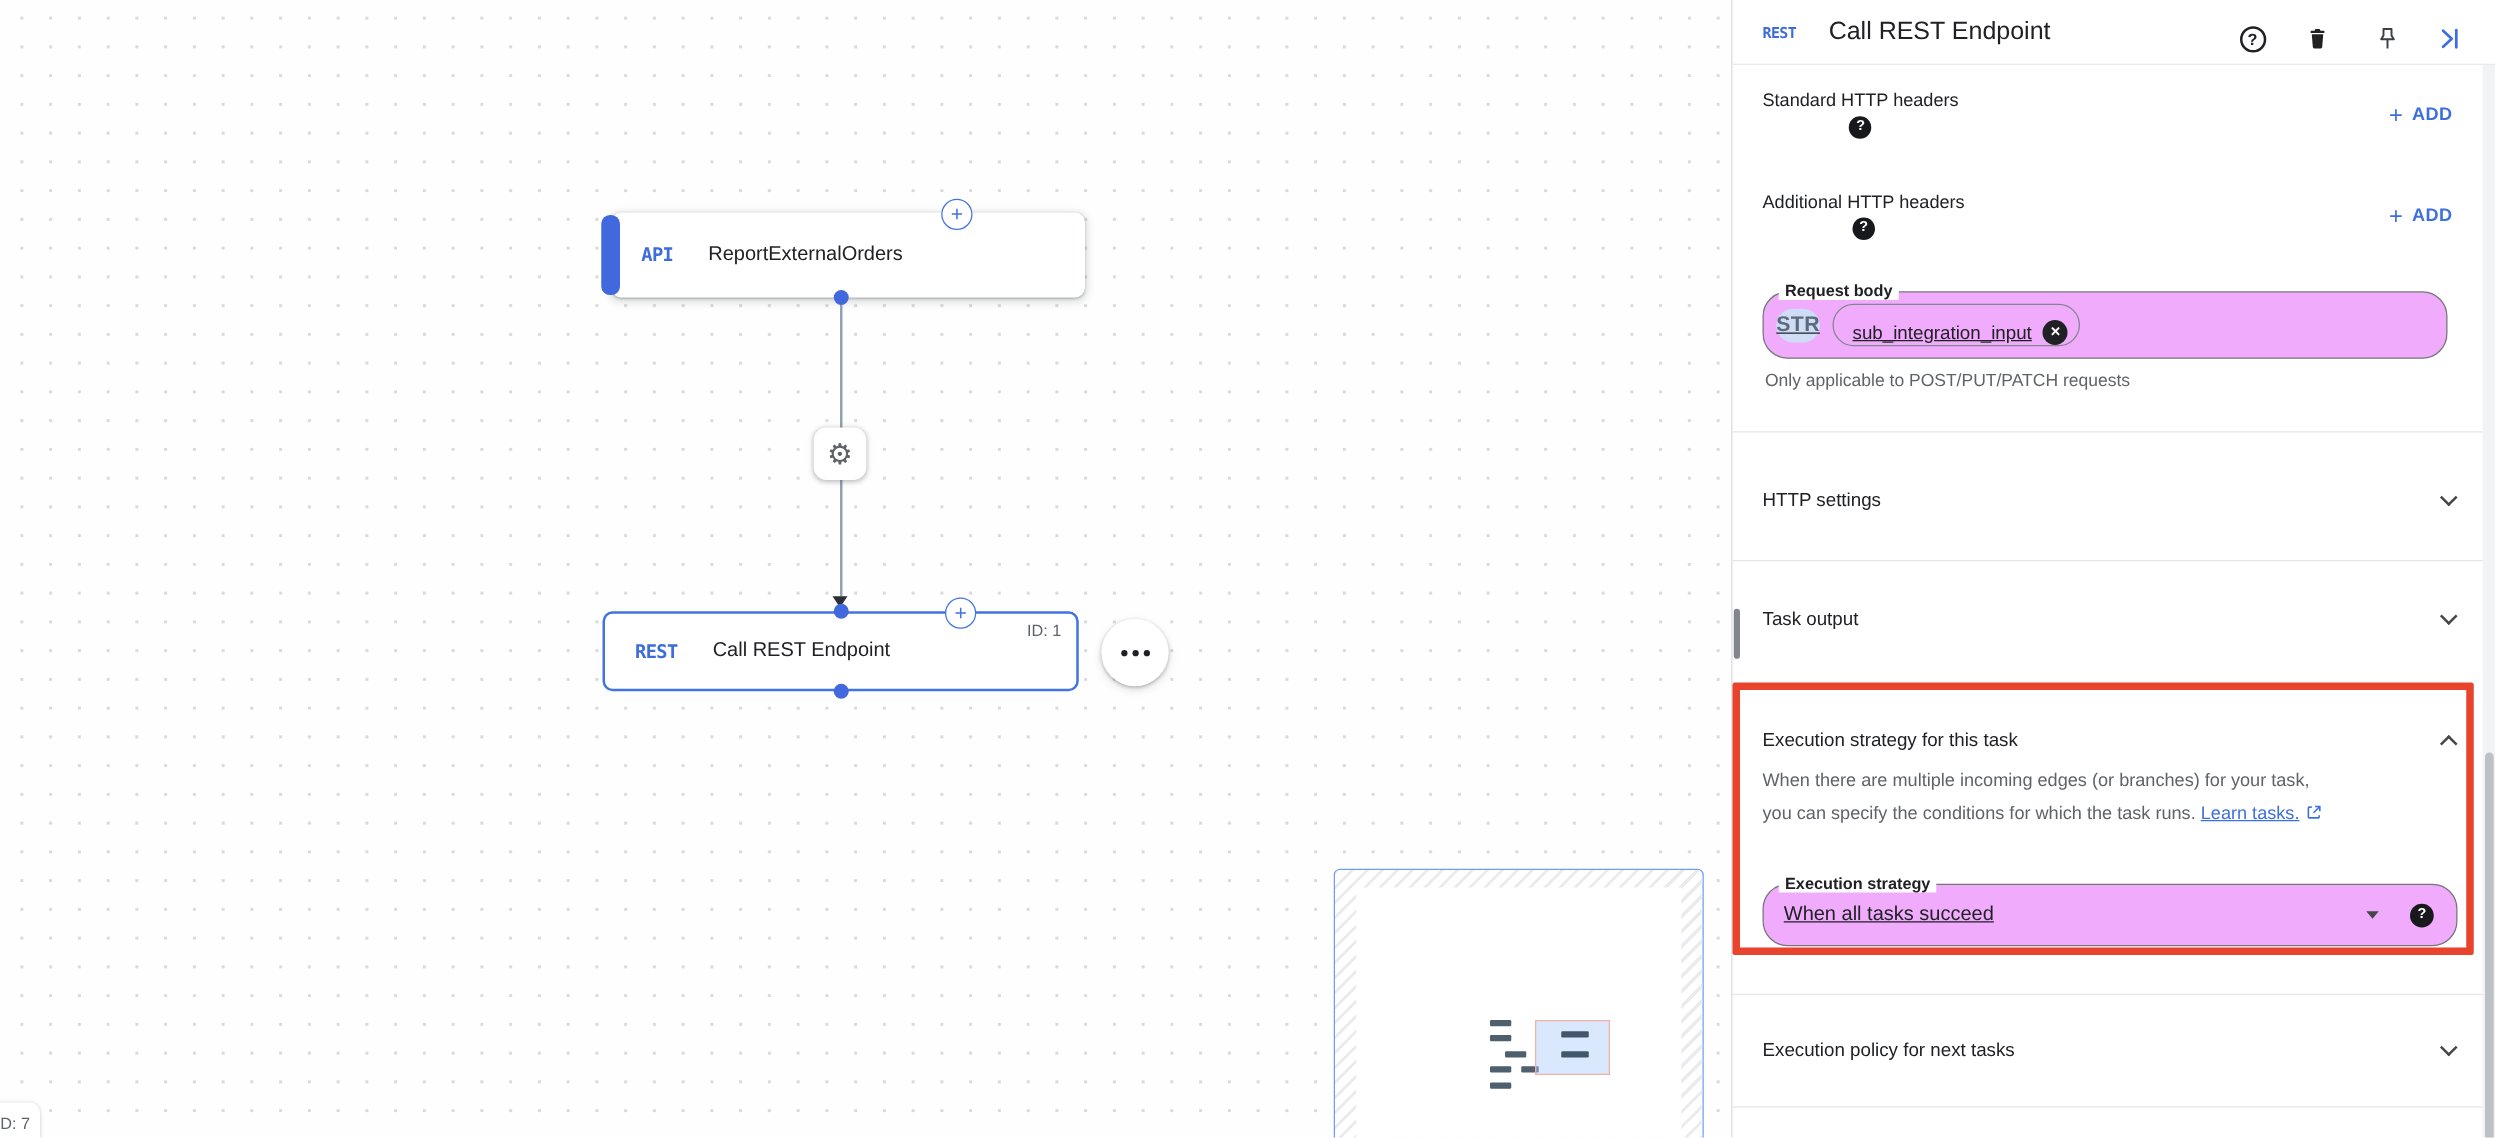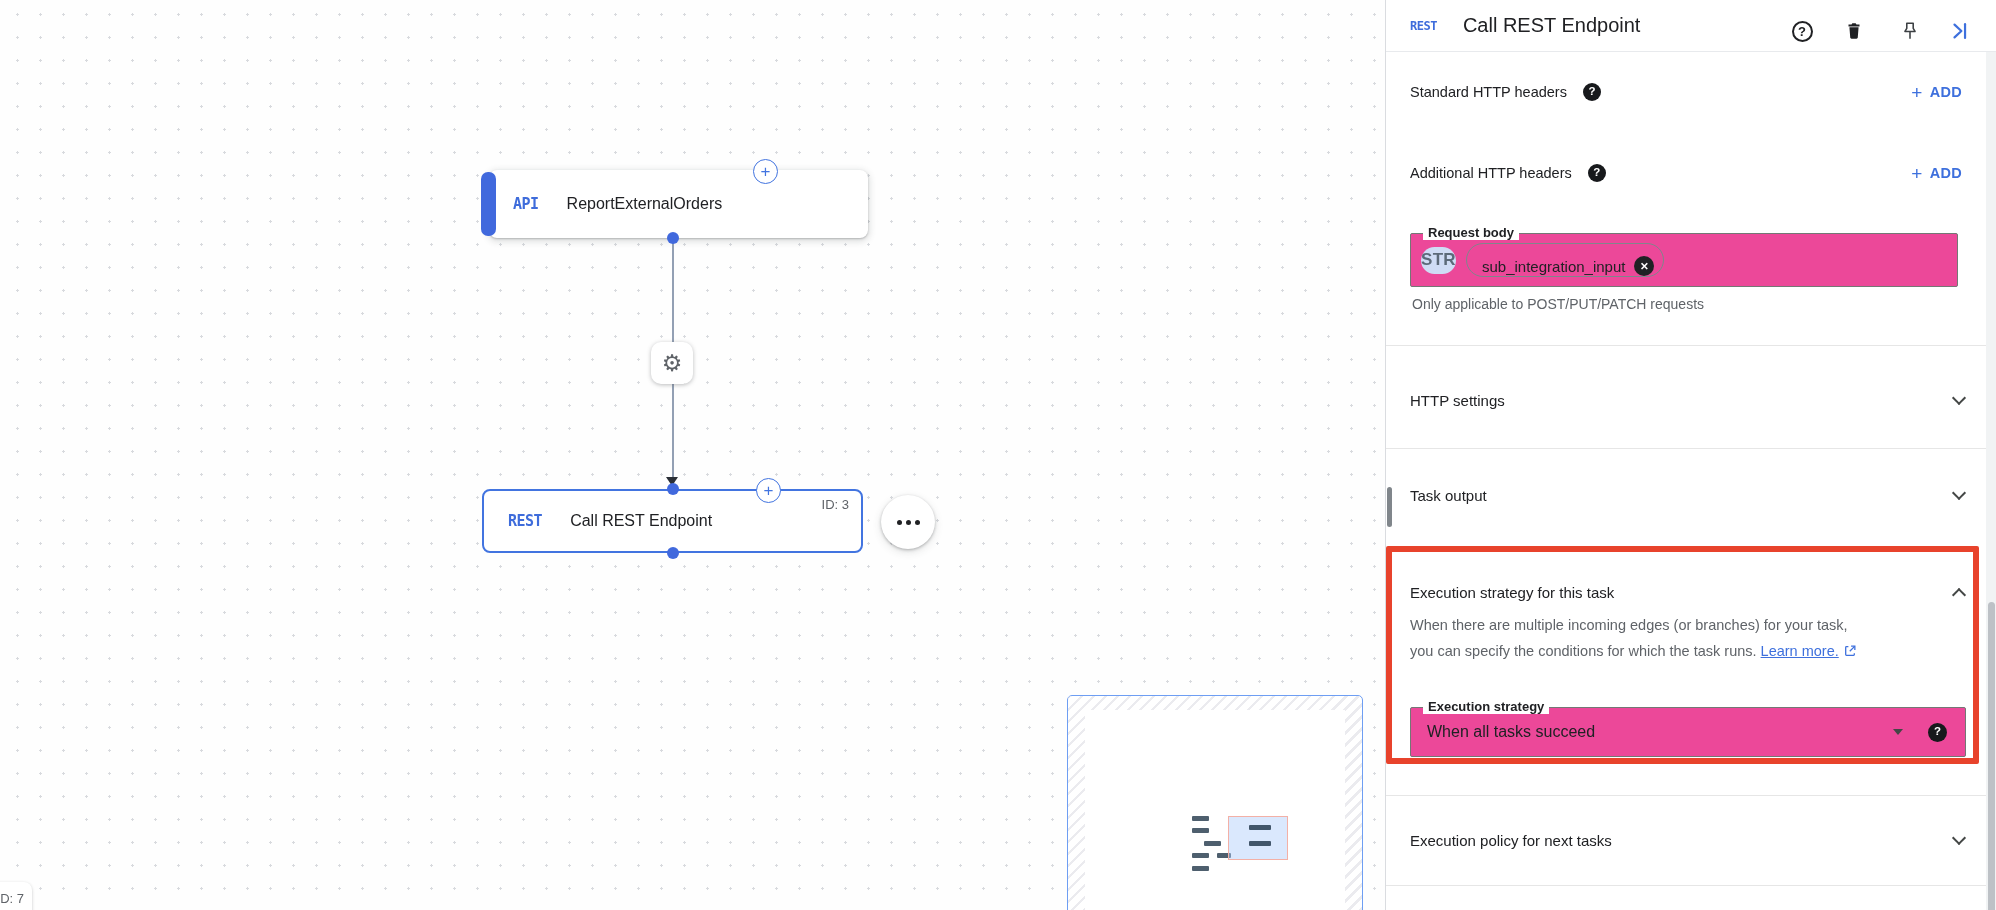--- a/index.html
+++ b/index.html
@@ -76,29 +76,29 @@
   .panel-logo { font-family:"DejaVu Sans Mono", monospace; font-weight:bold;
     font-size:12px; color:#3e6cdb; margin-left:24px; letter-spacing:-0.5px; }
   .panel-title { font-size:20px; font-weight:500; color:#202124; margin-left:26px; }
   .hicon { position:absolute; top:19px; width:24px; height:24px;
     display:flex; align-items:center; justify-content:center; }
   .help-outline { width:21px; height:21px; border:2px solid #202124; border-radius:50%;
     display:flex; align-items:center; justify-content:center;
     font-size:13px; font-weight:bold; color:#202124; line-height:1; }
   .row { position:absolute; left:24px; right:34px; display:flex;
     align-items:center; justify-content:space-between; }
-  .row-label { font-size:14.5px; color:#202124; display:flex; align-items:center; gap:16px; }
+  .row-label { font-size:14.5px; color:#202124; display:flex; align-items:center; gap:4px;flex-direction:column; }
   .qfill { width:18px; height:18px; border-radius:50%; background:#17191c; color:#fff;
     font-size:11.5px; font-weight:bold; display:inline-flex;
     align-items:center; justify-content:center; line-height:1; flex:none; }
   .add-btn { color:#3e70dd; font-weight:bold; font-size:14.5px; display:flex;
     align-items:center; gap:7px; letter-spacing:.3px; }
   .add-btn .plus-glyph { font-size:19px; font-weight:500; line-height:1; }
-  .field { position:absolute; left:24px; background:#ec4899; border:1px solid #747775;
-    border-radius:2px; display:flex; align-items:center; }
+  .field { position:absolute; left:24px; background:#f0abfc; border:1px solid #747775;
+    border-radius:20px; display:flex; align-items:center;text-decoration:underline; }
   .field-label { position:absolute; left:12px; top:-9px; background:#fff;
     padding:0 5px; font-size:13px; font-weight:bold; color:#202124; }
   .req-field { top:233px; width:548px; height:54px; padding:0 10px; }
   .type-badge { width:35px; height:27px; border-radius:14px; background:#cfdcf5;
     color:#5c6a79; font-size:17px; font-weight:bold; display:flex; flex:none;
     align-items:center; justify-content:center; letter-spacing:.3px; }
   .chip { display:flex; align-items:center; height:34px; border:1px solid #80868b;
     border-radius:17px; padding:12px 9px 0 15px; margin-left:10px; gap:9px;
     font-size:15px; color:#202124; }
   .chip-close { width:20px; height:20px; border-radius:50%; background:#202124;
@@ -149,21 +149,21 @@
   <div class="edge-line"></div>
   <div class="gear-tile">
     <span>⚙</span>
   </div>
   <div class="arrowhead"></div>
 
   <span class="port port2t"></span>
   <div class="node node2">
     <span class="node-badge">REST</span>
     <span class="node-title">Call REST Endpoint</span>
-    <span class="node-id">ID: 3</span>
+    <span class="node-id">ID: 1</span>
   </div>
   <div class="plus-btn plus2">
     <span>+</span>
   </div>
   <span class="port port2b"></span>
 
   <div class="more-btn">
     <i></i>
       <i></i>
       <i></i>
@@ -264,21 +264,21 @@
   <div class="left-thumb"></div>
 
   <div class="acc-row" style="top:568px;height:48px;">
     <span class="acc-title">Execution strategy for this task</span>
     <span class="chev up"></span>
   </div>
 
   <div class="desc">
     <div>When there are multiple incoming edges (or branches) for your task,</div>
     <div>
-      <span>you can specify the conditions for which the task runs.</span><a href="#">Learn more.</a><svg width="14" height="14" viewBox="0 0 13 13">
+      <span>you can specify the conditions for which the task runs.</span><a href="#">Learn tasks.</a><svg width="14" height="14" viewBox="0 0 13 13">
         <path d="M5 2.5H3.2c-.4 0-.7.3-.7.7v6.6c0 .4.3.7.7.7h6.6c.4 0 .7-.3.7-.7V8.5" fill="none" stroke="#3e70dd" stroke-width="1.2"></path>
         <path d="M7.5 2h3.5v3.5" fill="none" stroke="#3e70dd" stroke-width="1.2"></path>
         <line x1="10.8" y1="2.2" x2="6.3" y2="6.7" stroke="#3e70dd" stroke-width="1.2"></line>
       </svg>
     </div>
   </div>
 
   <div class="field exec-field">
     <span class="field-label">Execution strategy</span>
     <span class="exec-value">When all tasks succeed</span>

